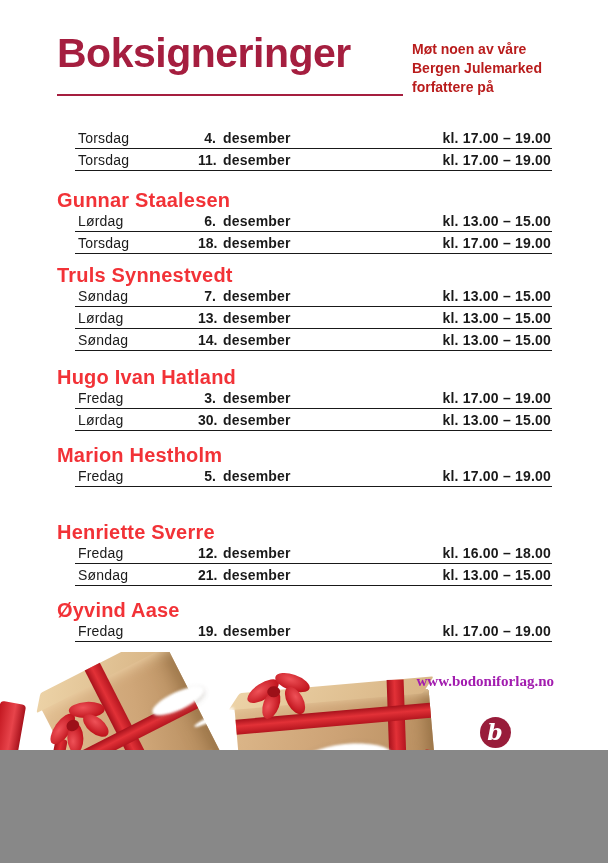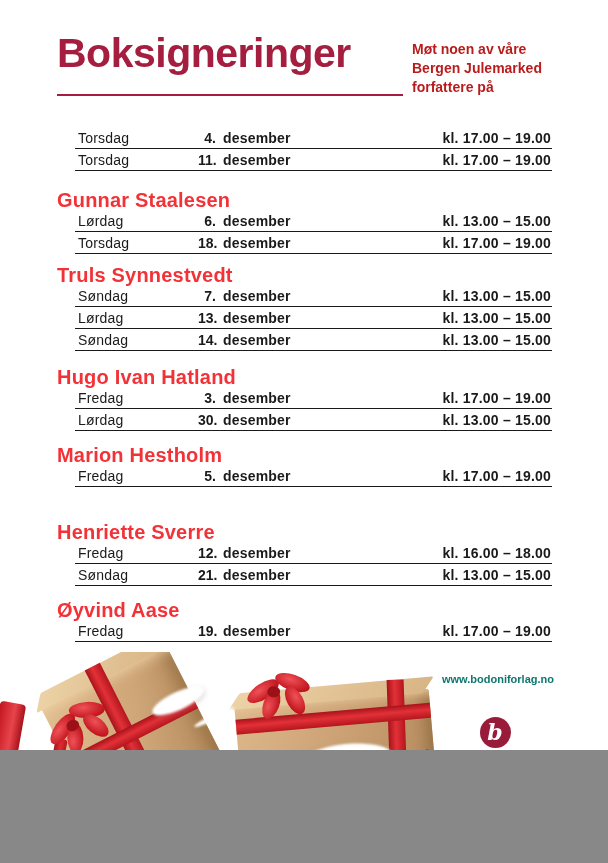--- a/index.html
+++ b/index.html
@@ -80,21 +80,21 @@
   .box-right .tail.t1{left:176px;top:60px;height:78px;transform:rotate(14deg);}
   .snow-pile{position:absolute;background:#ffffff;border-radius:50%;filter:blur(1px);z-index:4;}
   .pile-right{left:300px;top:92px;width:92px;height:30px;transform:rotate(-6deg);
         box-shadow:0 2px 6px rgba(120,110,95,0.35), -30px 6px 0 -6px #fff, 40px 8px 0 -10px #fff;}
   .pile-left{left:150px;top:40px;width:56px;height:18px;transform:rotate(-25deg);
         box-shadow:0 2px 5px rgba(120,110,95,0.3), 26px 30px 0 -6px #fff, -10px 60px 0 -8px #fff;}
   .edge-gift{position:absolute;left:-10px;top:50px;width:26px;height:120px;z-index:2;
         transform:rotate(10deg);border-radius:4px;
         background:linear-gradient(90deg,#c2161f,#e8444b 60%,#a8121c);}
 
-  .website{position:absolute;right:54px;top:673px;font-size:11px;font-weight:700;color:#0f766e;z-index:6;}
+  .website{position:absolute;right:54px;top:673px;font-size:15px;font-weight:700;color:#a21caf;z-index:6;font-family:Liberation Serif, serif;}
   .logo{position:absolute;left:440px;top:717px;width:110px;text-align:center;z-index:6;}
   .logo-mark{width:31px;height:31px;border-radius:50%;background:#981c3a;margin:0 auto;
         display:flex;align-items:center;justify-content:center;}
   .logo-mark span{font-family:"DejaVu Serif",serif;font-style:italic;font-weight:700;
         font-size:22px;color:#ffffff;line-height:1;transform:translateY(-1px);}
   .logo-name{margin-top:17px;font-family:"DejaVu Serif",serif;font-size:25px;line-height:26px;
         color:#383d44;letter-spacing:0.5px;}
   .logo-subname{margin-top:1px;font-size:13px;line-height:14px;color:#383d44;letter-spacing:4px;
         font-family:"Liberation Sans",sans-serif;}
   .logo-rule{width:28px;height:2px;background:#30343a;margin:6px auto 0 auto;}

